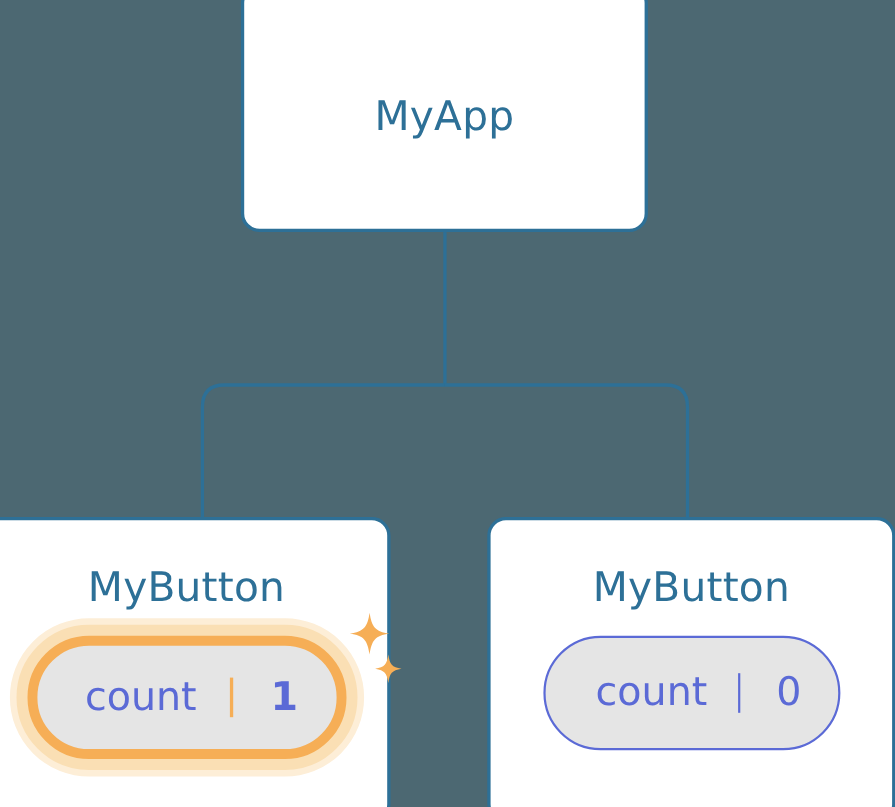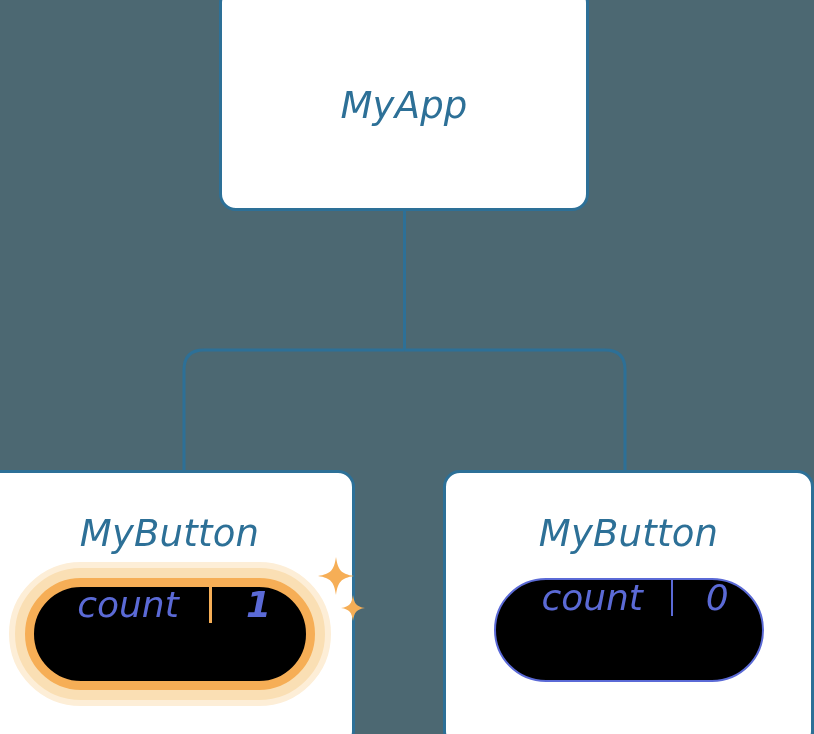--- a/index.html
+++ b/index.html
@@ -14,21 +14,20 @@
     font-family: "DejaVu Sans", "Liberation Sans", sans-serif;
     overflow: hidden;
     position: relative;
   }
 
   #canvas {
     position: absolute;
     inset: 0;
     width: 814px;
     height: 734px;
-    font-style: italic;
   }
 
   
   #connectors {
     position: absolute;
     left: 0;
     top: 0;
     width: 814px;
     height: 734px;
     z-index: 1;
@@ -87,24 +86,24 @@
     position: relative;
     margin-top: 26px;
     display: flex;
     align-items: center;
     justify-content: center;
   }
 
   .pill {
     position: relative;
     display: flex;
-    align-items: flex-start;
+    align-items: center;
     border-radius: 999px;
     box-sizing: border-box;
-    background: #000000;
+    background: #e5e5e5;
     z-index: 2;
   }
 
   .pill-cell {
     display: flex;
     align-items: center;
     justify-content: center;
     box-sizing: border-box;
     line-height: 1;
   }

